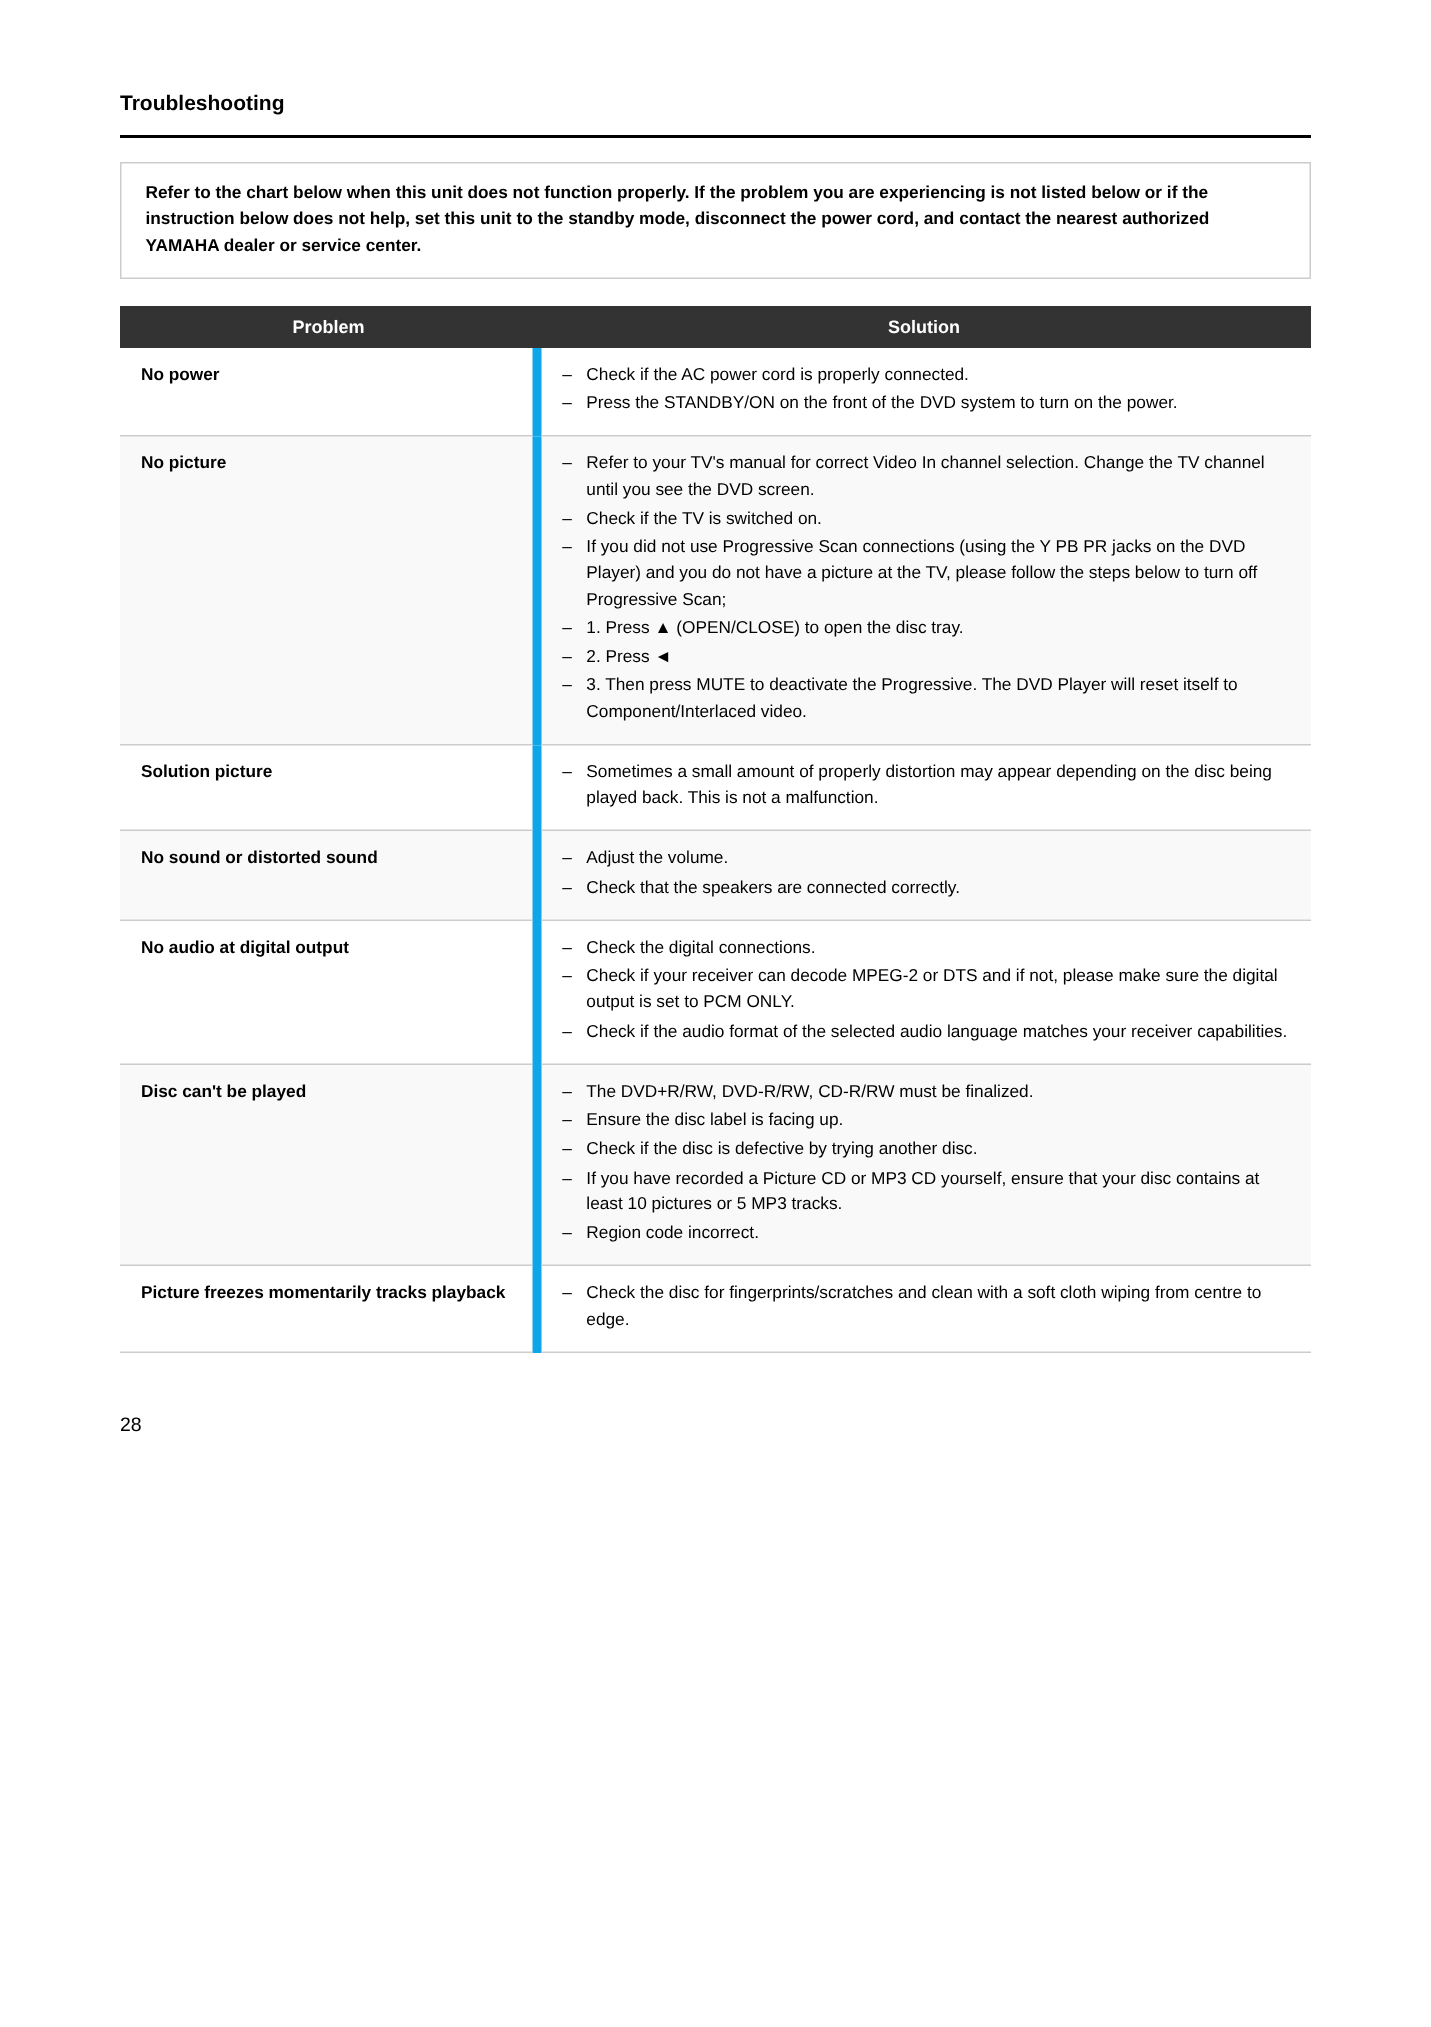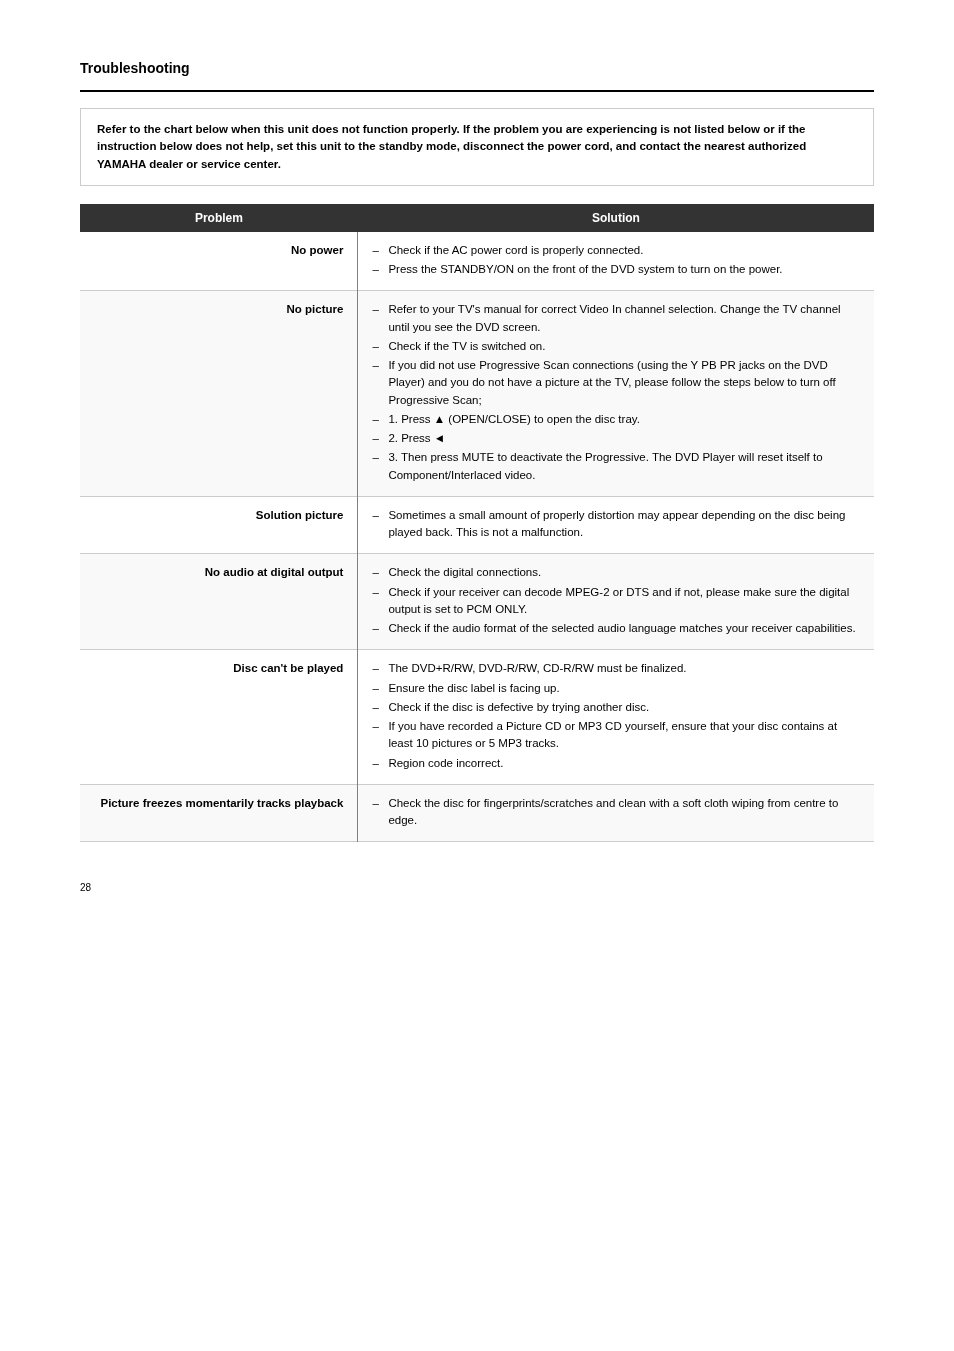--- a/index.html
+++ b/index.html
@@ -64,22 +64,21 @@
 
     .trouble-table tbody tr td {
       padding: 10px 14px;
       vertical-align: top;
       font-size: 11.5px;
       line-height: 1.5;
     }
 
     .trouble-table tbody tr td:first-child {
       font-weight: bold;
-      border-right: 1px solid #0ea5e9;
-      text-align: right;
+      border-right: 6px solid #0ea5e9;
     }
 
     .trouble-table tbody tr:nth-child(even) td {
       background: #f9f9f9;
     }
 
     .trouble-table tbody tr:nth-child(odd) td {
       background: #ffffff;
     }
 
@@ -96,21 +95,21 @@
     }
 
     .solution-list li::before {
       content: "–";
       position: absolute;
       left: 0;
     }
 
     .page-number {
       margin-top: 40px;
-      font-size: 10px;
+      font-size: 13px;
     }
   </style>
 </head>
 <body>
 
 <h1 class="page-title">Troubleshooting</h1>
 
 <div class="intro-box">Refer to the chart below when this unit does not function properly. If the problem you are experiencing is not listed below or if the instruction below does not help, set this unit to the standby mode, disconnect the power cord, and contact the nearest authorized YAMAHA dealer or service center.</div>
 
 <table class="trouble-table">
@@ -145,20 +144,29 @@
       </tr>
       <tr>
         <td>Solution picture</td>
         <td>
           <ul class="solution-list">
             <li>Sometimes a small amount of properly distortion may appear depending on the disc being played back. This is not a malfunction.</li>
           </ul>
         </td>
       </tr>
       <tr>
+        <td>No sound or distorted sound</td>
+        <td>
+          <ul class="solution-list">
+            <li>Adjust the volume.</li>
+            <li>Check that the speakers are connected correctly.</li>
+          </ul>
+        </td>
+      </tr>
+      <tr>
         <td>No audio at digital output</td>
         <td>
           <ul class="solution-list">
             <li>Check the digital connections.</li>
             <li>Check if your receiver can decode MPEG-2 or DTS and if not, please make sure the digital output is set to PCM ONLY.</li>
             <li>Check if the audio format of the selected audio language matches your receiver capabilities.</li>
           </ul>
         </td>
       </tr>
       <tr>

